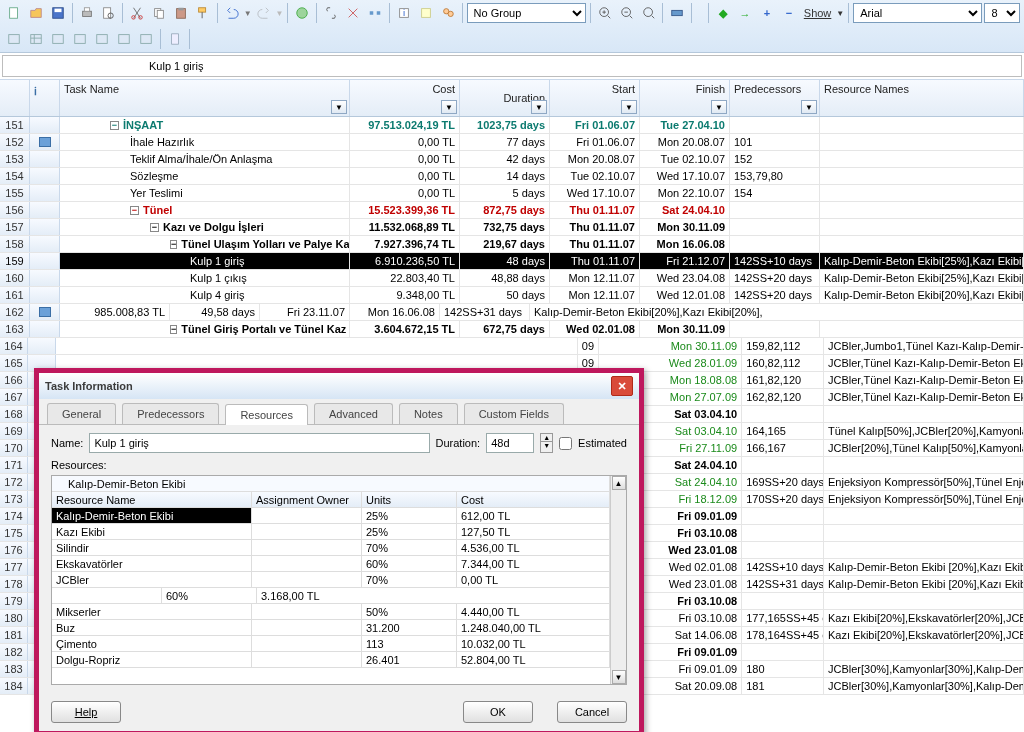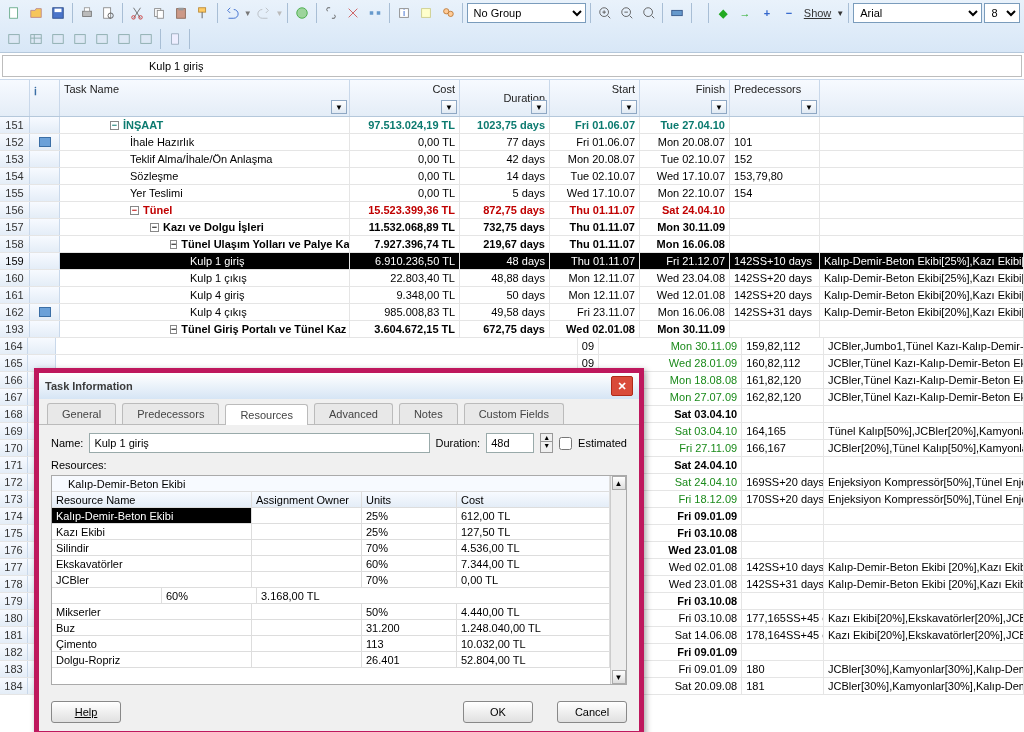--- a/index.html
+++ b/index.html
@@ -300,20 +300,23 @@
         <span class="filter">▼</span>
       </div>
     <div class="gcol-hdr c-finish">
         <span class="hdr-label" style="margin-left:auto">Finish</span>
         <span class="filter">▼</span>
       </div>
     <div class="gcol-hdr c-pred">
         <span class="hdr-label">Predecessors</span>
         <span class="filter">▼</span>
       </div>
+    <div class="gcol-hdr c-res">
+        <span class="hdr-label">Resource Names</span>
+      </div>
   </div>
   <div id="grid-body">
       <div class="grow">
         <div class="c-rownum">151</div>
         <div class="c-ind"></div>
         <div class="c-task indent1 teal"><span class="box-minus">−</span>İNŞAAT</div>
         <div class="c-cost num teal">97.513.024,19 TL</div>
         <div class="c-dur num teal">1023,75 days</div>
         <div class="c-start num teal">Fri 01.06.07</div>
         <div class="c-finish num teal">Tue 27.04.10</div>
@@ -430,30 +433,29 @@
         <div class="c-start num ">Mon 12.11.07</div>
         <div class="c-finish num ">Wed 12.01.08</div>
         <div class="c-pred">142SS+20 days</div>
         <div class="c-res">Kalıp-Demir-Beton Ekibi[20%],Kazı Ekibi[20%],</div>
       </div>
       <div class="grow">
         <div class="c-rownum">162</div>
         <div class="c-ind">
           <span class="ind-icon"></span>
         </div>
-        <div class="c-task indent5 ">Kulp 4 çıkış</div>
         <div class="c-cost num ">985.008,83 TL</div>
         <div class="c-dur num ">49,58 days</div>
         <div class="c-start num ">Fri 23.11.07</div>
         <div class="c-finish num ">Mon 16.06.08</div>
         <div class="c-pred">142SS+31 days</div>
         <div class="c-res">Kalıp-Demir-Beton Ekibi[20%],Kazı Ekibi[20%],</div>
       </div>
       <div class="grow">
-        <div class="c-rownum">193</div>
+        <div class="c-rownum">163</div>
         <div class="c-ind"></div>
         <div class="c-task indent4 bold"><span class="box-minus">−</span>Tünel Giriş Portalı ve Tünel Kaz</div>
         <div class="c-cost num bold">3.604.672,15 TL</div>
         <div class="c-dur num bold">672,75 days</div>
         <div class="c-start num bold">Wed 02.01.08</div>
         <div class="c-finish num bold">Mon 30.11.09</div>
         <div class="c-pred"></div>
         <div class="c-res"></div>
       </div>
       <div class="grow">

